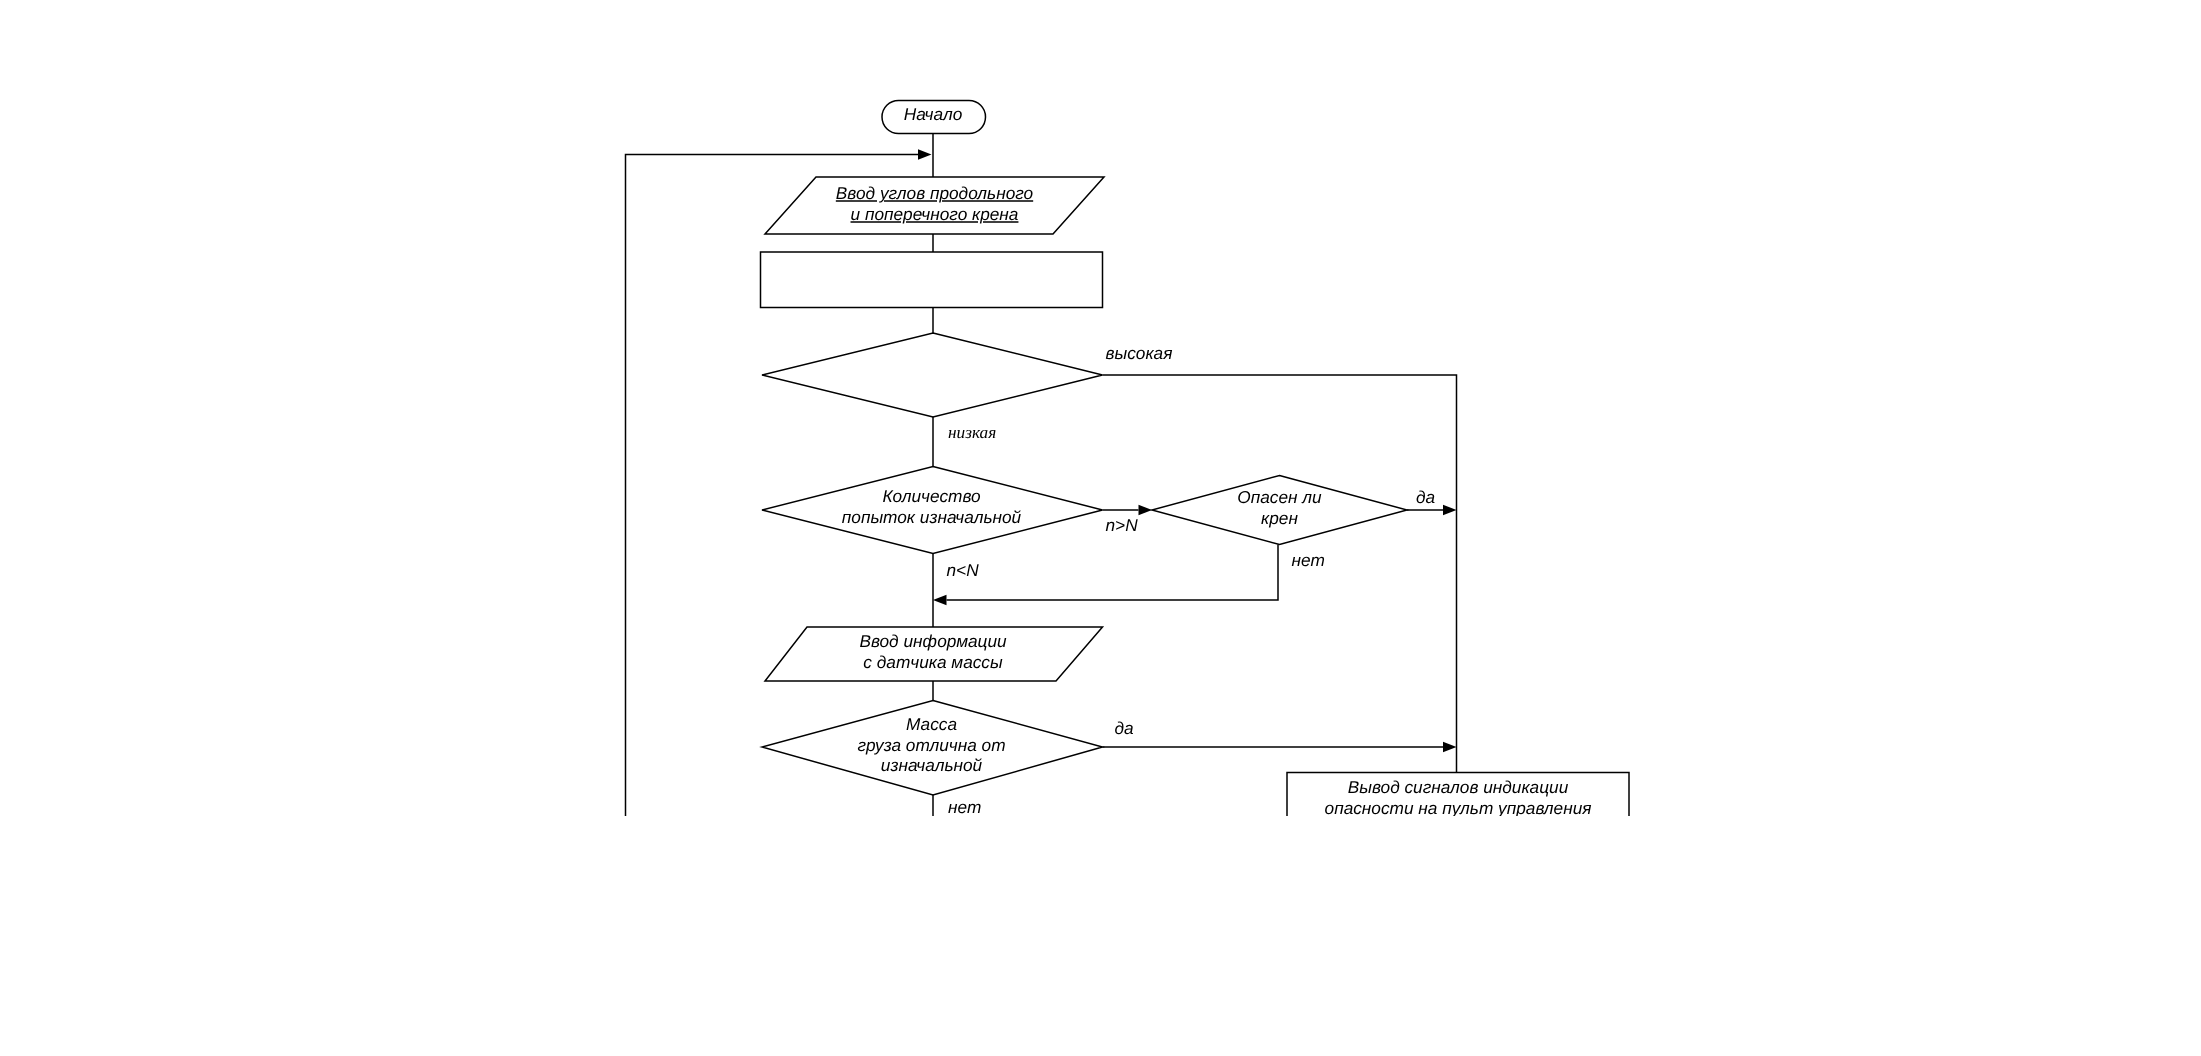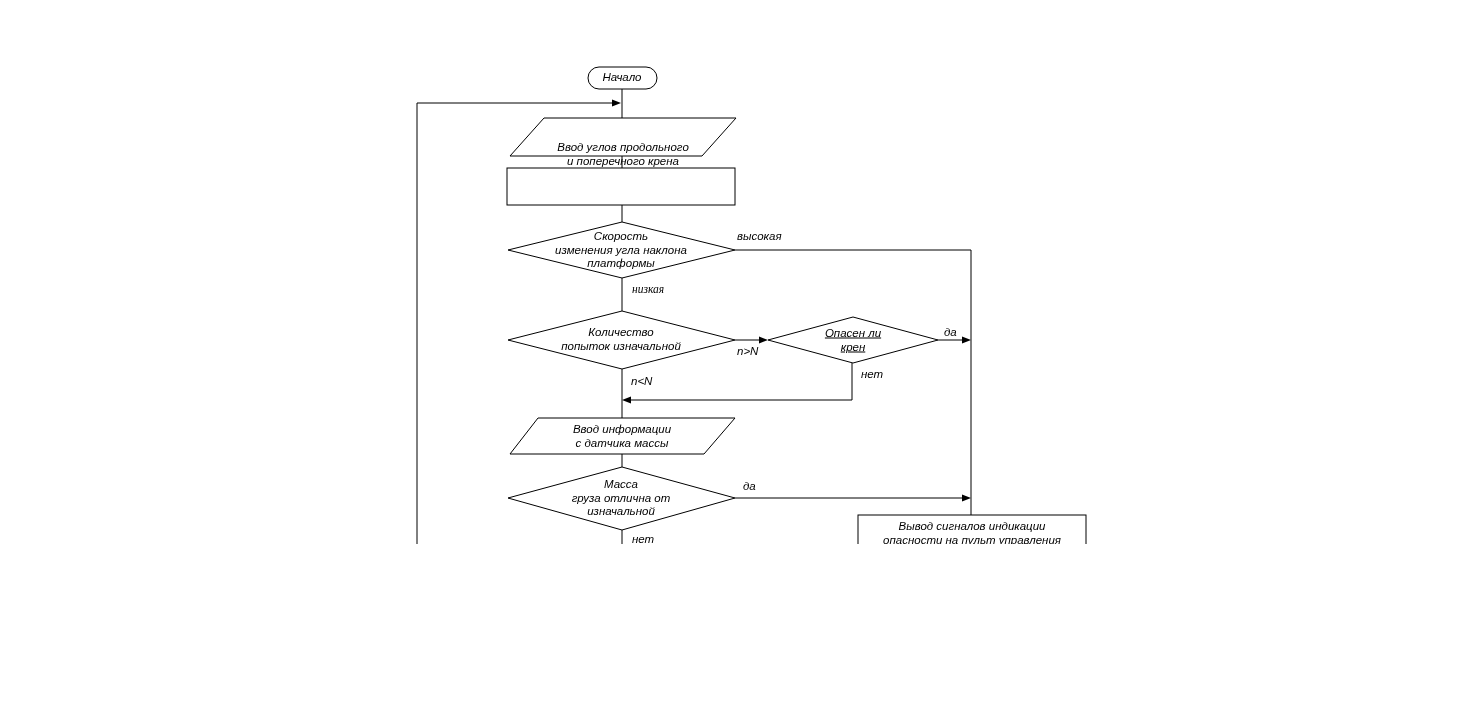--- a/index.html
+++ b/index.html
@@ -76,32 +76,29 @@
 
     <polygon points="621,103 612,99.5 612,106.5" fill="#000000" stroke="none"></polygon>
     <polygon points="768,340 759,336.5 759,343.5" fill="#000000" stroke="none"></polygon>
     <polygon points="971,340 962,336.5 962,343.5" fill="#000000" stroke="none"></polygon>
     <polygon points="622,400 631,396.5 631,403.5" fill="#000000" stroke="none"></polygon>
     <polygon points="971,498 962,494.5 962,501.5" fill="#000000" stroke="none"></polygon>
   </svg>
 
   <div class="node-label" style="left:622px; top:78px;">Начало</div>
 
-  <div class="node-label" style="left:623px; top:154px;">Ввод углов продольного
+  <div class="node-label" style="left:623px; top:137px;text-decoration:underline;">Ввод углов продольного
 и поперечного крена</div>
 
 
-  <div class="node-label" style="left:621px; top:250px;">Скорость
-изменения угла наклона
-платформы</div>
 
   <div class="node-label" style="left:621px; top:339px;">Количество
 попыток изначальной</div>
 
-  <div class="node-label" style="left:853px; top:340px;text-decoration:underline;">Опасен ли
+  <div class="node-label" style="left:853px; top:340px;">Опасен ли
 крен</div>
 
   <div class="node-label" style="left:622px; top:436px;">Ввод информации
 с датчика массы</div>
 
   <div class="node-label" style="left:621px; top:498px;">Масса
 груза отлична от
 изначальной</div>
 
   <div class="node-label" style="left:972px; top:533px;">Вывод сигналов индикации

